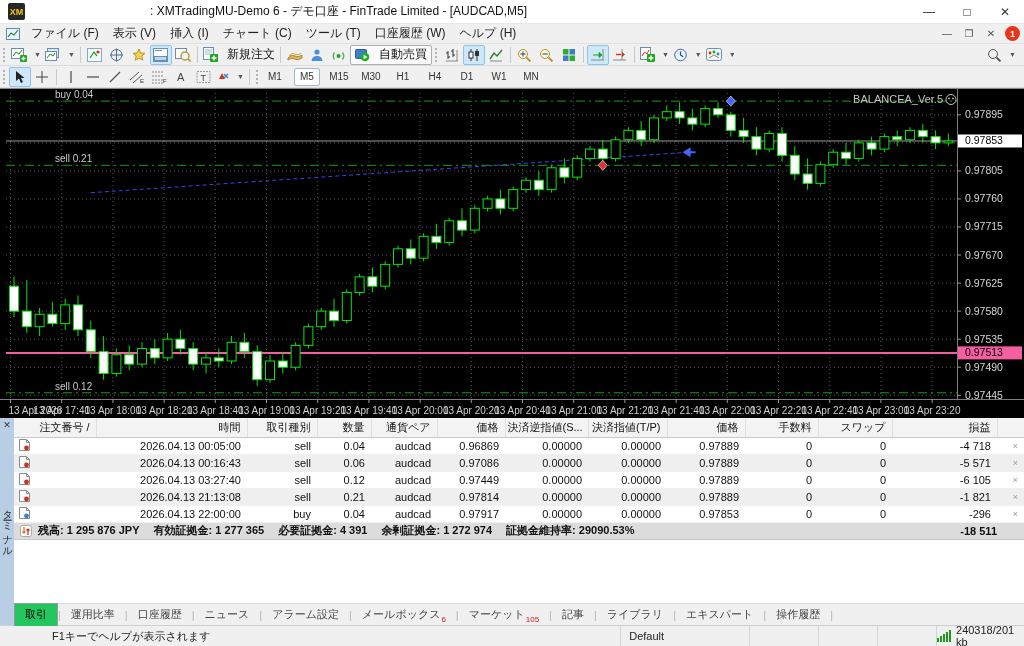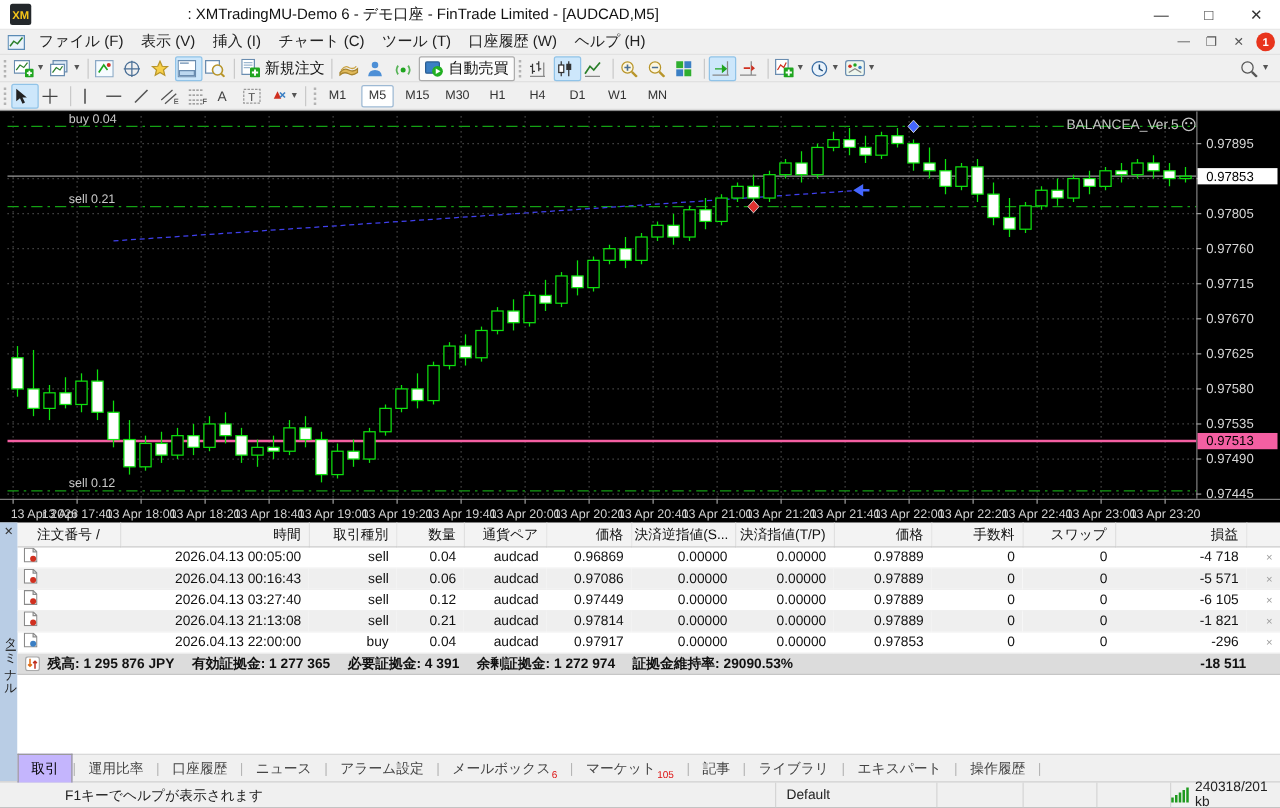--- a/index.html
+++ b/index.html
@@ -27,22 +27,22 @@
   .notif-badge { width:15px; height:15px; border-radius:50%; background:#e8341c; color:#fff;
     font-size:9px; font-weight:bold; display:flex; align-items:center; justify-content:center; }
 
   
   .toolbar { position:absolute; left:0; width:1024px; background:#f0f0f0; display:flex;
     align-items:center; border-bottom:1px solid #dcdcdc; }
   .toolbar1 { top:44px; height:22px; }
   .toolbar2 { top:66px; height:22px; }
   .grip { width:3px; height:14px; margin:0 3px; border-left:2px dotted #b3b3b3; }
   .sep { width:1px; height:16px; background:#c9c9c9; margin:0 3px; }
-  .tbtn { height:20px; min-width:22px; display:flex; align-items:center; justify-content:space-between;
-    gap:1px; border:1px solid transparent; border-radius:2px; padding:0 1px; }
+  .tbtn { height:20px; min-width:22px; display:flex; align-items:center; justify-content:center;
+    gap:6px; border:1px solid transparent; border-radius:2px; padding:0 1px; }
   .tbtn.active { background:#cde7fb; border-color:#90c3e8; }
   .tbtn.framed { border-color:#adadad; background:#fbfbfb; padding:0 4px; }
   .tbtn .dd { font-size:7px; color:#555; margin-left:1px; }
   .tbtn-label { font-size:12px; color:#111; margin-left:3px; white-space:nowrap; }
   .tf-btn { height:18px; min-width:26px; display:flex; align-items:center; justify-content:center;
     font-size:10px; color:#333; border:1px solid transparent; border-radius:2px; }
   .tf-btn.active { background:#ffffff; border-color:#9db9d4; }
   .toolbar .spacer { flex:1; }
 
   
@@ -51,37 +51,37 @@
 
   
   .terminal { position:absolute; left:0; top:418px; width:1024px; height:207px; background:#ffffff; display:flex; }
   .term-strip { width:14px; background:#b9cde5; position:relative; display:flex; flex-direction:column; align-items:center; }
   .term-close { font-size:9px; color:#333; height:14px; line-height:14px; }
   .term-strip-label { writing-mode:vertical-rl; font-size:10px; color:#222; margin-top:70px; letter-spacing:1px; }
   .term-body { flex:1; display:flex; flex-direction:column; position:relative; }
   table.orders { border-collapse:collapse; table-layout:fixed; width:1010px; font-size:11px; color:#111; }
   table.orders th { font-weight:normal; text-align:right; height:19px; padding:0 6px 0 2px;
     background:#f3f3f3; border-bottom:1px solid #c9c9c9; border-right:1px solid #e0e0e0; white-space:nowrap; overflow:hidden; }
-  table.orders th.first { text-align:center; padding-left:6px; }
+  table.orders th.first { text-align:right; padding-left:6px; }
   table.orders td { height:17px; padding:0 6px 0 2px; text-align:right; white-space:nowrap;
     overflow:hidden; border-bottom:1px solid #f0f0f0; }
   table.orders tr.alt td { background:#efefef; }
   td.icon-cell, th.icon-cell { text-align:center; padding:0; }
   .row-close { color:#9a9a9a; font-size:9px; text-align:center; }
   .balance-row { width:1010px; height:17px; background:#dcdcdc; display:flex; align-items:center;
     font-size:11px; font-weight:bold; color:#111; border-bottom:1px solid #c6c6c6; }
   .balance-row .bicon { margin:0 6px 0 6px; }
   .balance-item { margin-right:14px; white-space:nowrap; }
   .balance-total { margin-left:auto; padding-right:27px; }
   .term-filler { flex:1; background:#fff; }
 
   
   .tabs { height:22px; background:#f0f0f0; border-top:1px solid #d9d9d9; display:flex; align-items:flex-end; font-size:11px; }
   .tab { padding:3px 10px 3px 10px; color:#444; display:flex; align-items:flex-end; white-space:nowrap; position:relative; }
-  .tab.active { background:#c4b5fd; border:1px solid #9a9a9a; border-bottom:none; color:#000;
+  .tab.active { background:#22c55e; border:1px solid #9a9a9a; border-bottom:none; color:#000;
     margin-bottom:-1px; padding-bottom:4px; z-index:2; }
   .tab-sep { color:#b5b5b5; align-self:center; }
   .tab-badge { color:#dd1111; font-size:8px; margin-left:1px; transform:translateY(2px); }
 
   
   .statusbar { position:absolute; left:0; top:625px; width:1024px; height:21px; background:#f0f0f0;
     border-top:1px solid #cfcfcf; display:flex; align-items:center; font-size:11px; color:#222; }
   .status-cell { height:100%; display:flex; align-items:center; padding:0 8px; border-right:1px solid #d5d5d5; }
   .status-cell.help { width:668px;margin-left:44px; }
   .status-cell.profile { width:147px; }

